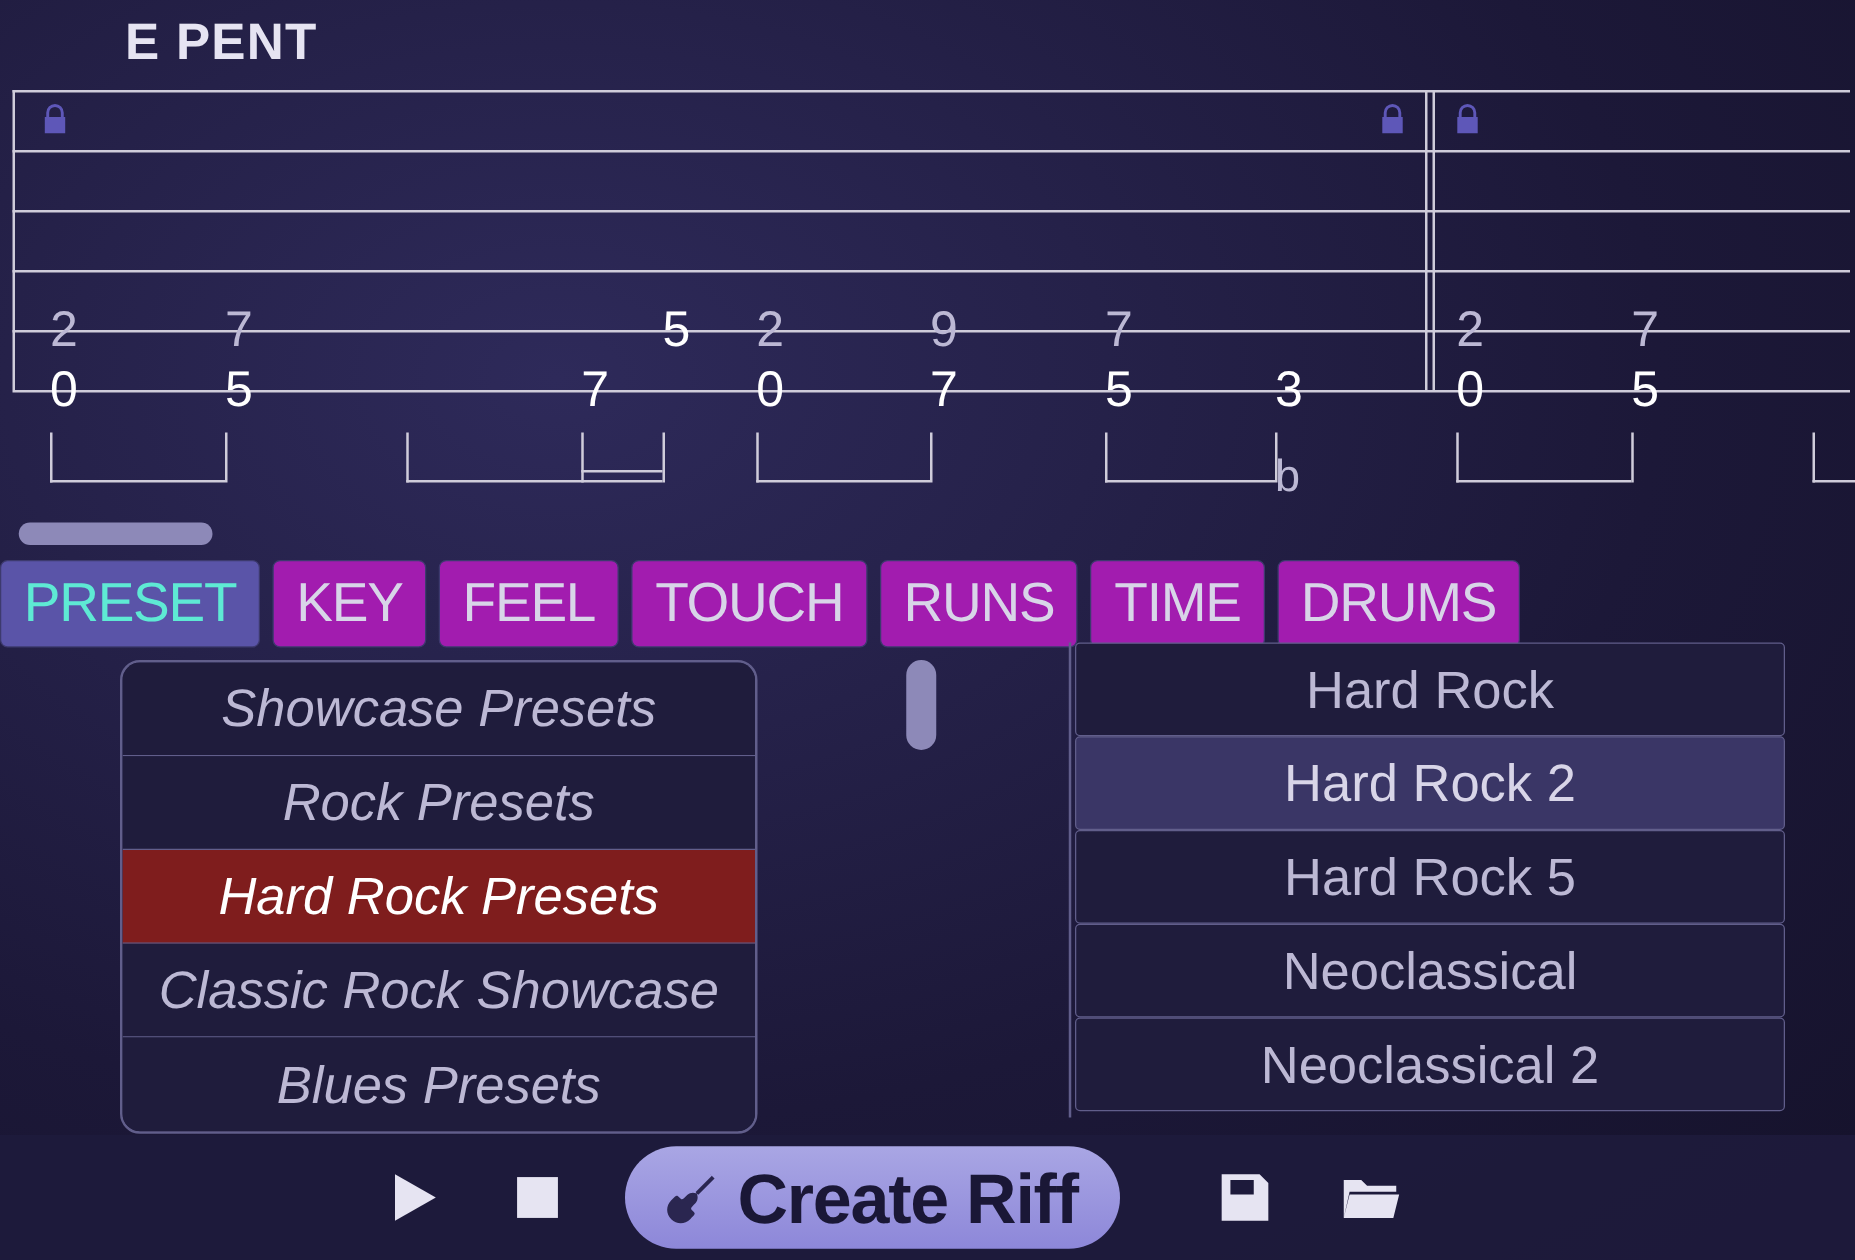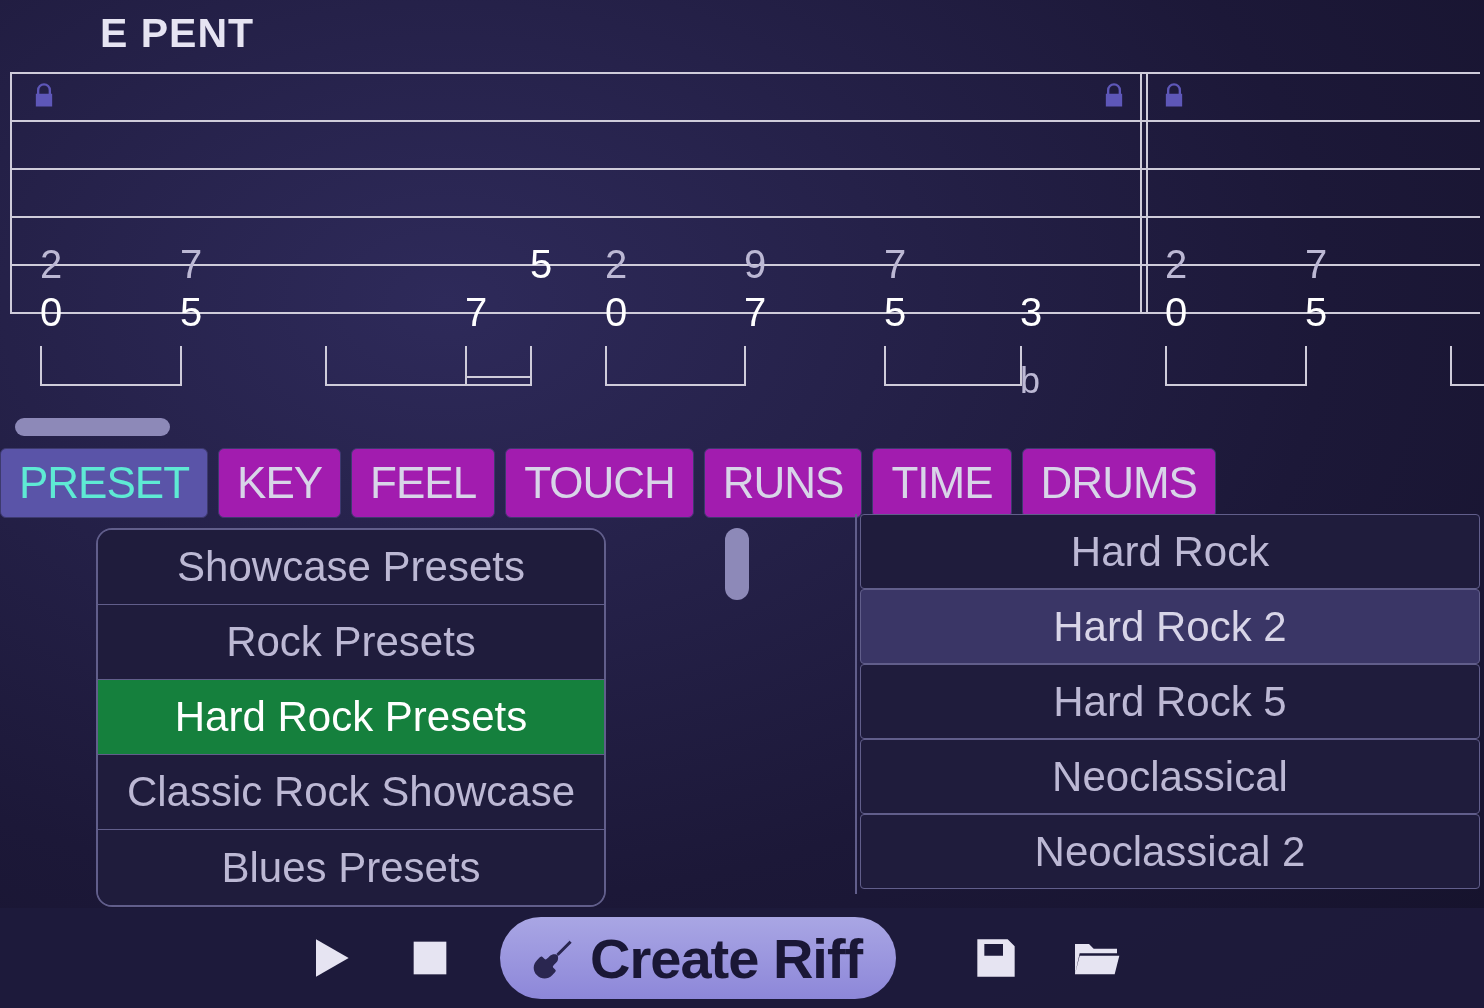--- a/index.html
+++ b/index.html
@@ -28,26 +28,26 @@
   .bend-mark { position:absolute; font-size:36px; color:#bcb8d4; }
   .scrollbar-thumb { position:absolute; left:15px; top:418px; width:155px; height:18px; border-radius:9px; background:#8d89b8; }
 
   
   .tabs { position:absolute; left:0; top:448px; display:flex; gap:10px; }
   .tab-btn { height:70px; padding:0 18px; background:#a21caf; border:1px solid #3d3a6e; border-radius:6px; font-size:44px; color:#d8d5e8; font-weight:500; display:flex; align-items:center; letter-spacing:-1px; cursor:pointer; }
   .tab-btn.active { background:#5a54a8; color:#5eead4; }
 
   
   .preset-panel { position:absolute; left:0; top:528px; width:1484px; height:380px; }
-  .category-list { position:absolute; left:96px; top:0; width:510px; border:2px solid #615e8b; border-radius:16px; overflow:hidden; }
+  .category-list { position:absolute; left:96px; top:0; width:510px; border:2px solid #615e8b; border-radius:16px; overflow:hidden;font-style:italic; }
   .list-item { height:75px; border-bottom:1px solid #615e8b; font-size:42px; color:#bcb8d4; display:flex; align-items:center; justify-content:center; cursor:pointer; background:#1f1c3c; }
-  .list-item.selected { background:#15803d; color:#fff; }
+  .list-item.selected { background:#7f1d1d; color:#fff; }
   .category-list .list-item:last-child { border-bottom:none; }
   .vscroll { position:absolute; left:725px; top:0; width:24px; height:72px; border-radius:12px; background:#8d89b8; }
-  .preset-list { position:absolute; left:860px; top:-14px; width:620px; }
+  .preset-list { position:absolute; left:860px; top:-14px; width:568px; }
   .preset-list .list-item { height:75px; border:1px solid #615e8b; border-radius:4px; margin:0; }
   .preset-list .list-item.selected { background:#3a3666; color:#d8d5e8; }
   .divider-v { position:absolute; left:855px; top:-14px; width:2px; height:380px; background:#615e8b; }
 
   
   .bottom-bar { position:absolute; left:0; bottom:0; width:1484px; height:100px; background:rgba(30,27,60,0.9); display:flex; align-items:center; gap:40px; padding-left:300px; }
   .icon-btn { width:60px; height:60px; display:flex; align-items:center; justify-content:center; cursor:pointer; }
   .icon-btn svg { width:56px; height:56px; fill:#e6e4f2; }
   .create-riff { height:82px; padding:0 34px 0 24px; border-radius:48px; background:linear-gradient(180deg,#a9a6e4 0%,#8d87d9 100%); color:#1a1736; font-size:56px; font-weight:600; display:flex; align-items:center; gap:14px; cursor:pointer; letter-spacing:-1px; }
   .create-riff svg { width:52px; height:52px; fill:#2a2650; }

